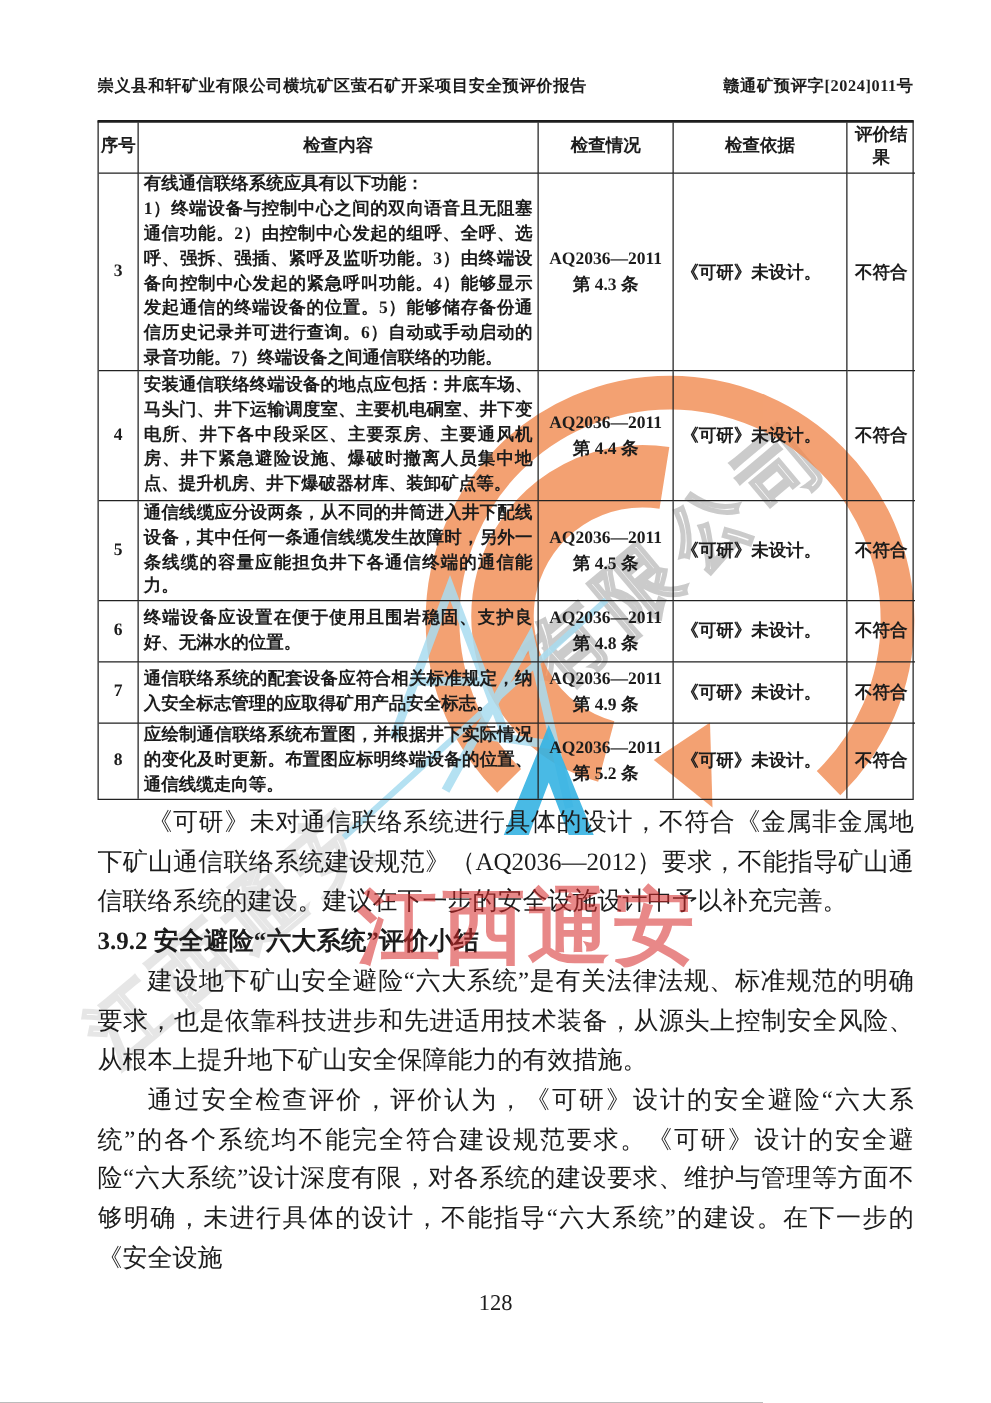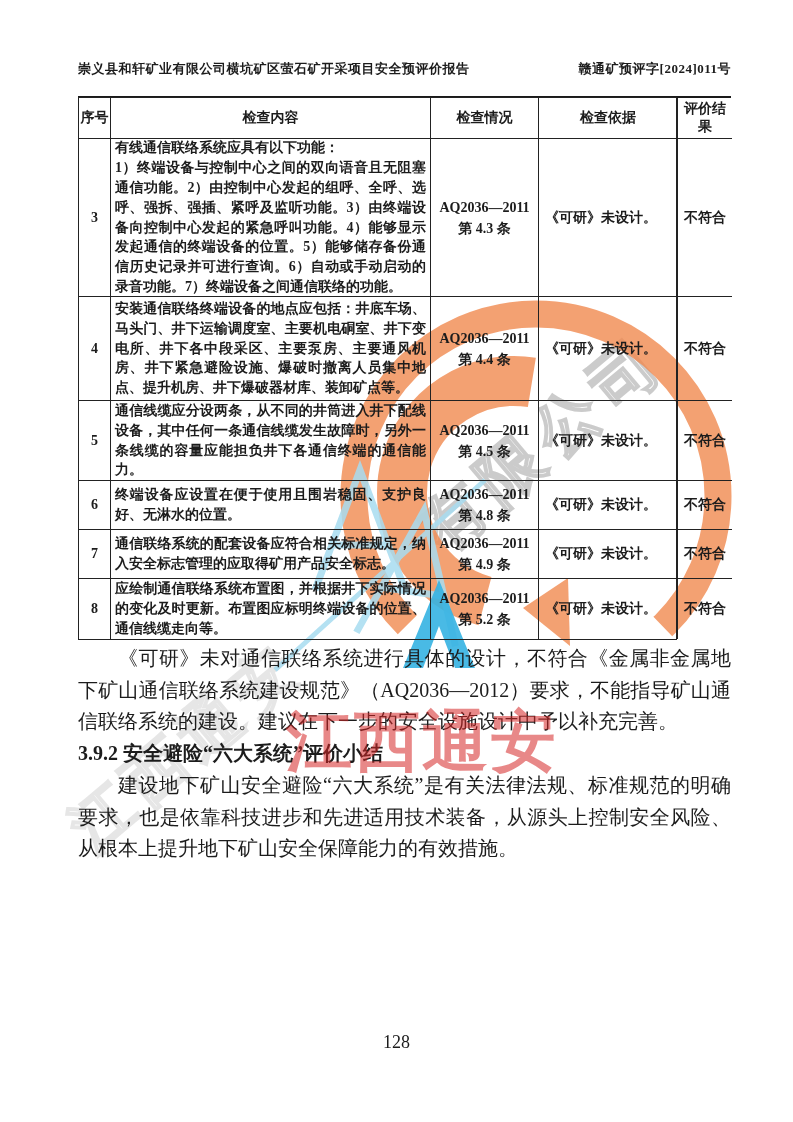--- a/index.html
+++ b/index.html
@@ -12,21 +12,21 @@
   
   .pagehead{
     position:absolute;left:78px;top:54px;width:653px;height:24px;
     border-bottom:2px solid #1a1a1a;
     display:flex;justify-content:space-between;align-items:flex-end;
     font-size:13px;font-weight:bold;letter-spacing:.5px;padding-bottom:18px;
     z-index:3;
   }
   
   .tbl{
-    position:absolute;left:78px;top:97px;width:599px;
+    position:absolute;left:78px;top:97px;width:653px;
     border:1.5px solid #222;box-sizing:border-box;
     font-size:14px;z-index:3;background:transparent;
   }
   .trow{display:grid;grid-template-columns:32px 320px 108px 139px 54px;}
   .trow .c{
     border-right:1px solid #222;border-bottom:1px solid #222;
     box-sizing:border-box;display:flex;align-items:center;justify-content:center;
     text-align:center;overflow:hidden;font-weight:bold;
   }
   .trow .c:last-child{border-right:none;}
@@ -169,19 +169,20 @@
       <div class="c situation">《可研》未设计。</div>
       <div class="c">不符合</div>
     </div>
 
   </div>
 
   <div class="bodytext">
     <p>《可研》未对通信联络系统进行具体的设计，不符合《金属非金属地下矿山通信联络系统建设规范》（AQ2036—2012）要求，不能指导矿山通信联络系统的建设。建议在下一步的安全设施设计中予以补充完善。</p>
     <h3>3.9.2 安全避险“六大系统”评价小结</h3>
     <p>建设地下矿山安全避险“六大系统”是有关法律法规、标准规范的明确要求，也是依靠科技进步和先进适用技术装备，从源头上控制安全风险、从根本上提升地下矿山安全保障能力的有效措施。</p>
+    <p>通过安全检查评价，评价认为，《可研》设计的安全避险“六大系统”的各个系统均不能完全符合建设规范要求。《可研》设计的安全避险“六大系统”设计深度有限，对各系统的建设要求、维护与管理等方面不够明确，未进行具体的设计，不能指导“六大系统”的建设。在下一步的《安全设施</p>
   </div>
 
   <div class="wm wm-red">江西通安</div>
 
   <div class="pagenum">128</div>
 
 </div>
 
 </body></html>

